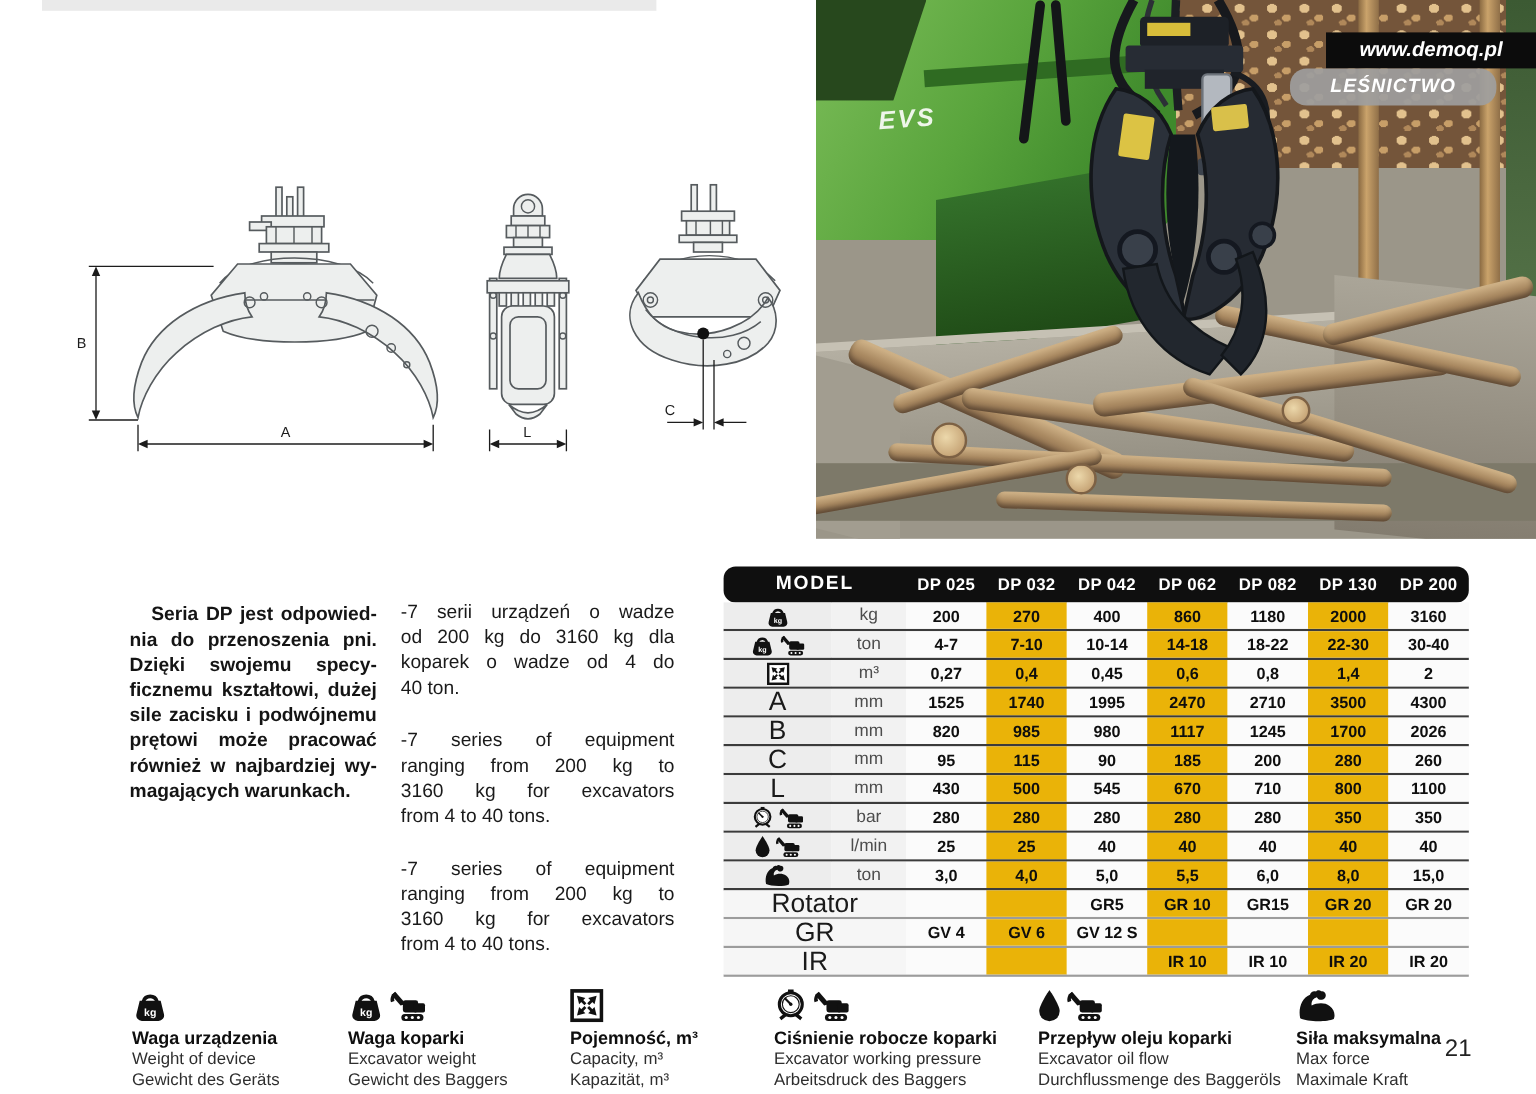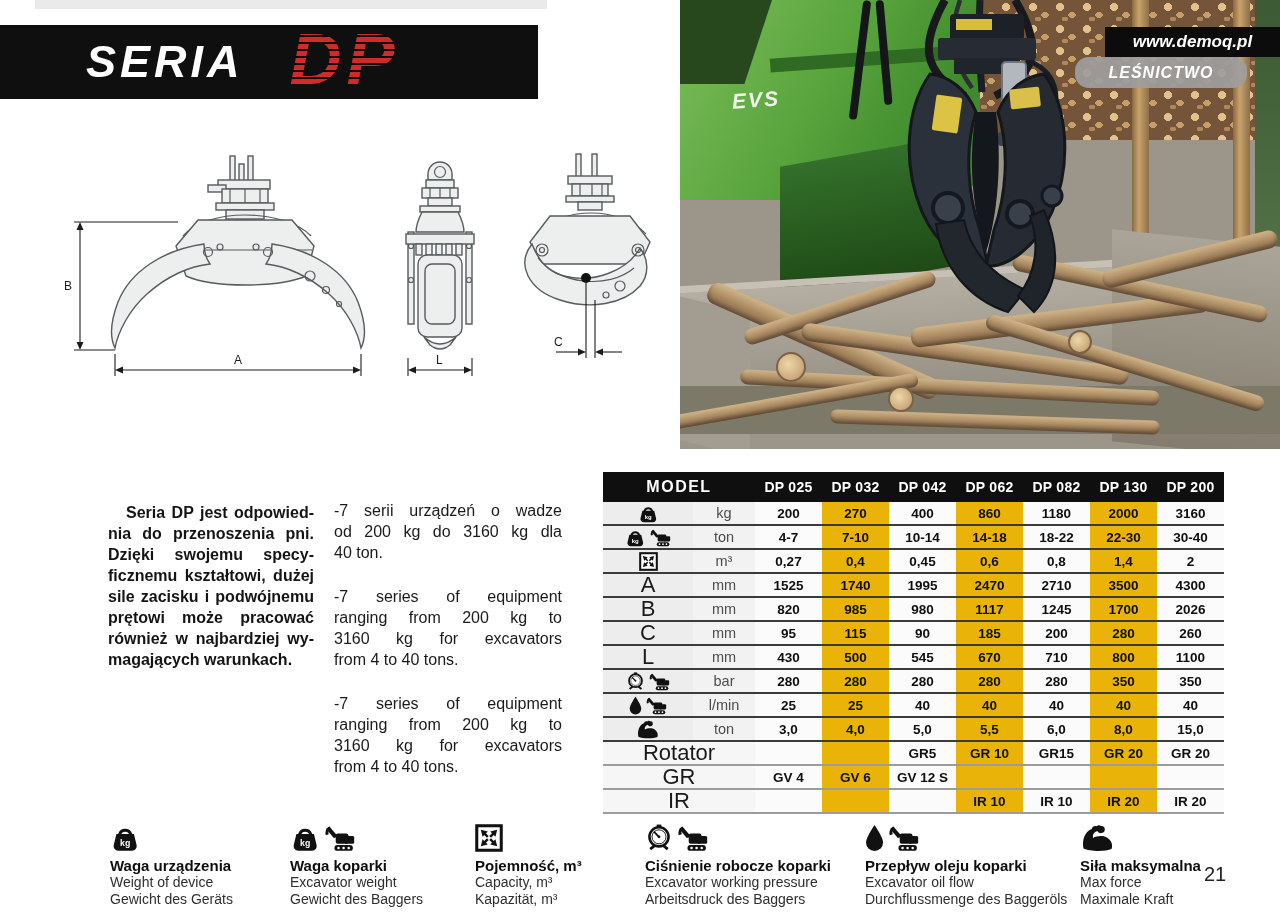--- a/index.html
+++ b/index.html
@@ -65,21 +65,21 @@
           font-weight:bold;color:#141414;}
   .intro1 .bullet{margin-top:22px;}
   .intro2{position:absolute;left:334px;top:500px;width:228px;font-size:16px;line-height:21px;color:#1a1a1a;}
   .intro2 .para{margin-bottom:23px;}
   .jline{text-align:justify;text-align-last:justify;}
   .jtext .jline:last-child{text-align-last:left;}
   .indent-first .jline:first-child{padding-left:18px;}
 
   
   .spec-table{position:absolute;left:603px;top:472px;width:621px;}
-  .t-header{display:flex;background:#0f0f0f;height:30px;align-items:center;color:#fff;font-weight:bold;}
+  .t-header{display:flex;background:#0f0f0f;height:30px;align-items:center;color:#fff;font-weight:bold;border-radius:10px;}
   .t-mcell{width:152px;text-align:center;font-size:16px;letter-spacing:1.5px;}
   .t-hcell{width:67px;text-align:center;font-size:14px;letter-spacing:.3px;}
   .t-row{display:flex;height:22px;border-bottom:2px solid #3b3b3b;}
   .t-row.light-sep{border-bottom-color:#9c9c9c;}
   .t-label{width:90px;background:#ededed;display:flex;align-items:center;justify-content:center;
            font-size:22px;color:#1a1a1a;}
   .t-label svg{height:19px;width:auto;display:block;}
   .icon-pair{display:flex;align-items:flex-end;gap:3px;}
   .t-unit{width:62px;background:#f2f2f2;display:flex;align-items:center;justify-content:center;
           font-size:14.5px;color:#4c4c4c;}
@@ -98,24 +98,20 @@
 
   .page-number{position:absolute;left:1204px;top:863px;font-size:20px;color:#222;}
 </style>
 </head>
 <body>
 
 <div class="page">
 
   <div class="top-strip"></div>
 
-  <div class="banner">
-    <div class="seria">SERIA</div>
-    <div class="dp">DP</div>
-  </div>
 
   <div class="photo">
     <div class="firewood"></div>
     <div class="post" style="left:452px;"></div>
     <div class="post" style="left:553px;"></div>
     <div class="foliage"></div>
     <div class="machine">
       <div class="machine-window"></div>
       <div class="machine-stripe"></div>
       <div class="machine-text">EVS</div>
@@ -288,20 +284,21 @@
         <div class="jline">prętowi może pracować</div>
         <div class="jline">również w najbardziej wy-</div>
         <div class="jline">magających warunkach.</div>
       </div>
   </div>
 
   <div class="intro2">
     <div class="jtext para">
         <div class="jline">-7 serii urządzeń o wadze</div>
         <div class="jline">od 200 kg do 3160 kg dla</div>
+        <div class="jline">koparek o wadze od 4 do</div>
         <div class="jline">40 ton.</div>
       </div>
     <div class="jtext para">
         <div class="jline">-7 series of equipment</div>
         <div class="jline">ranging from 200 kg to</div>
         <div class="jline">3160 kg for excavators</div>
         <div class="jline">from 4 to 40 tons.</div>
       </div>
     <div class="jtext para">
         <div class="jline">-7 series of equipment</div>

